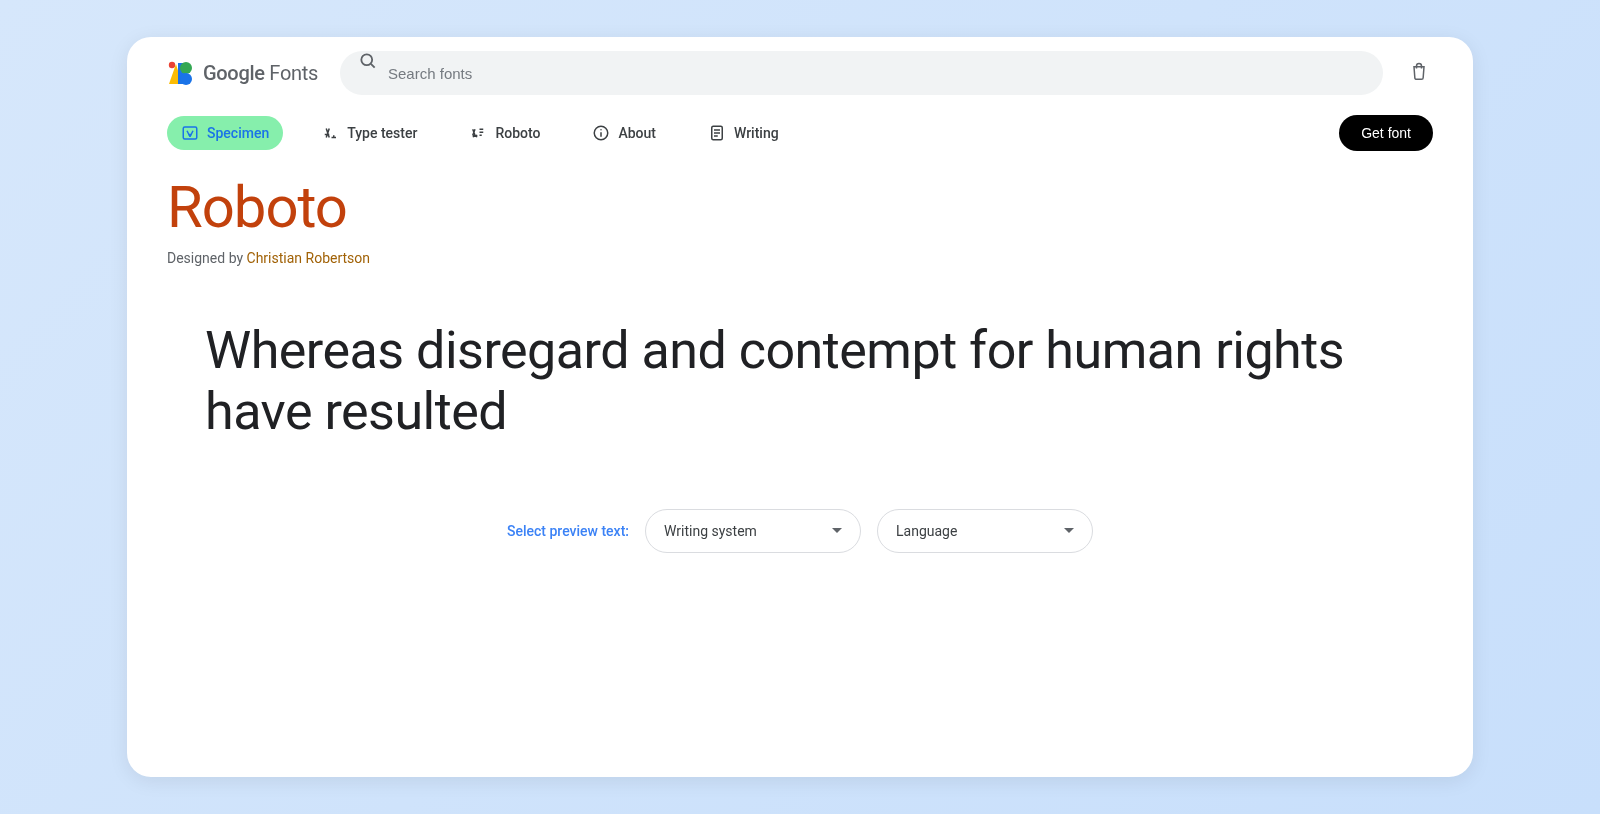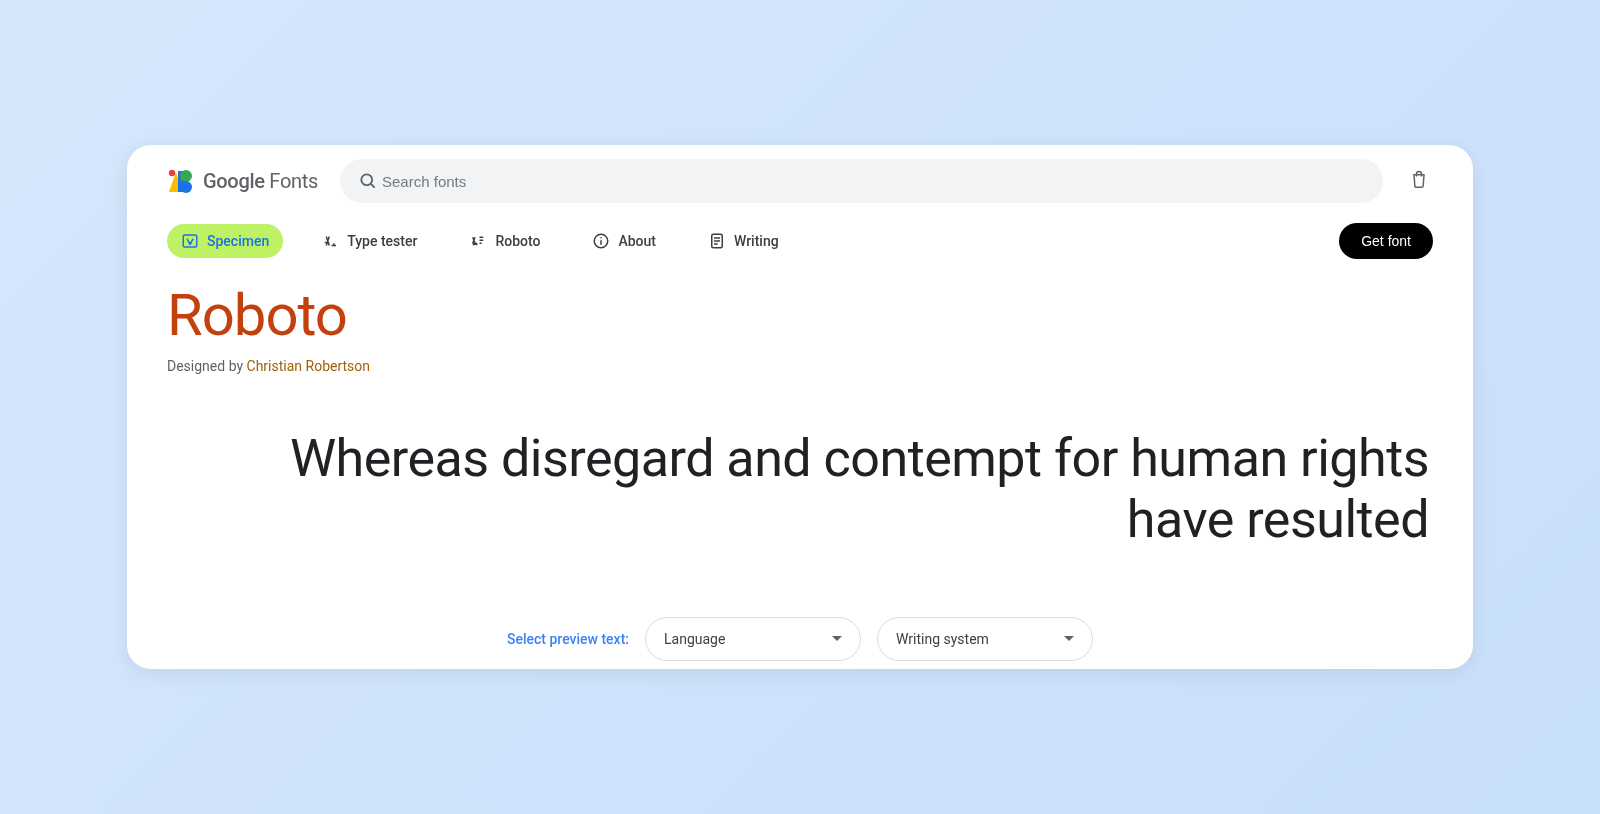--- a/index.html
+++ b/index.html
@@ -13,21 +13,21 @@
       background: linear-gradient(135deg, #d6e7fb 0%, #c8dffb 100%);
       width: 1600px;
       height: 814px;
       display: flex;
       align-items: center;
       justify-content: center;
     }
 
     .card {
       width: 1346px;
-      height: 524px;
+      height: 740px;
       background: #ffffff;
       border-radius: 24px;
       box-shadow: 0 4px 20px rgba(0,0,0,0.08);
       overflow: hidden;
     }
 
     .header-row {
       display: flex;
       align-items: center;
       padding: 14px 40px 6px 40px;
@@ -56,23 +56,22 @@
       color: #5f6368;
       font-weight: 500;
     }
 
     .search-wrap {
       flex: 1;
       height: 44px;
       background: #f1f3f4;
       border-radius: 28px;
       display: flex;
-      align-items: center;
       padding: 0 18px;
-      gap: 4px;
+      gap: 10px;
     }
 
     .search-icon {
       color: #5f6368;
       width: 20px;
       height: 20px;
     }
 
     .search-input {
       border: none;
@@ -111,21 +110,21 @@
       padding: 8px 14px;
       border-radius: 22px;
       cursor: pointer;
     }
     .tab .tab-icon {
       width: 18px;
       height: 18px;
       color: #3c4043;
     }
     .tab.active {
-      background: #bef264;
+      background: #86efac;
       color: #1a73e8;
     }
     .tab.active .tab-icon {
       color: #1a73e8;
     }
 
     .spacer { flex: 1; }
 
     .get-font-btn {
       background: #000000;
@@ -157,21 +156,21 @@
     }
     .designer-link {
       color: #a16207;
       text-decoration: none;
       cursor: pointer;
     }
 
     .preview-block {
       margin-top: 54px;
       padding: 0 44px;
-      text-align: right;
+      text-align: left;
       margin-left: 34px;
     }
 
     .preview-text {
       font-size: 52px;
       font-weight: 400;
       color: #202124;
       line-height: 1.18;
       letter-spacing: -0.5px;
     }
@@ -320,23 +319,23 @@
   </div>
 
   <div class="preview-block">
     <div class="preview-text">Whereas disregard and contempt for human rights have resulted</div>
   </div>
 
   <div class="controls-row">
     <span class="controls-label">Select preview text:</span>
 
     <div class="select-pill">
+      <span>Writing system</span>
+      <span class="caret"></span>
+    </div>
+
+    <div class="select-pill">
       <span>Language</span>
       <span class="caret"></span>
     </div>
-
-    <div class="select-pill">
-      <span>Writing system</span>
-      <span class="caret"></span>
-    </div>
   </div>
 
 </div>
 
 </body></html>

